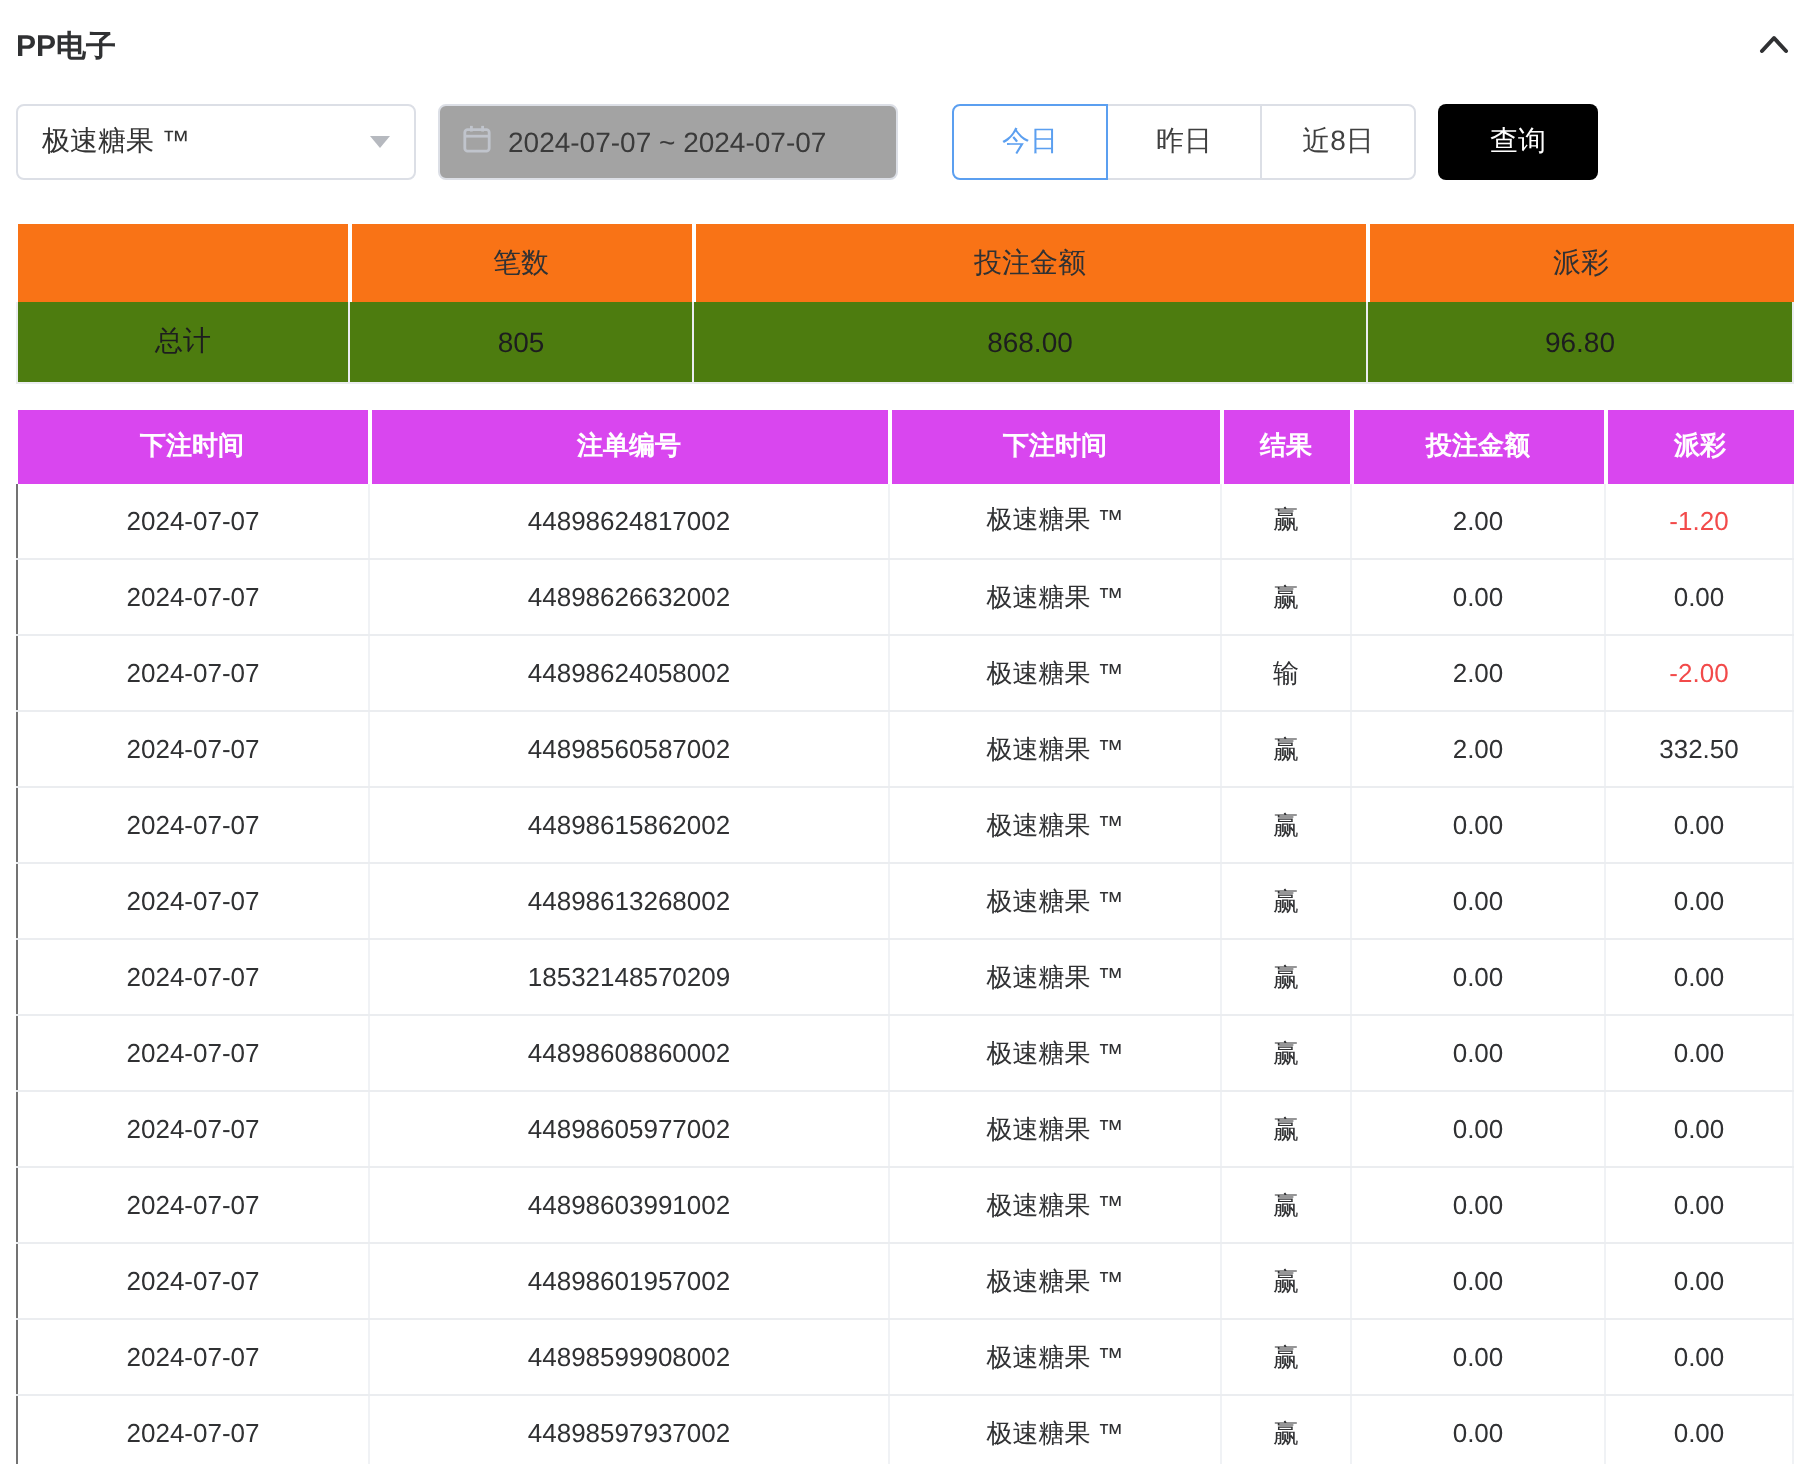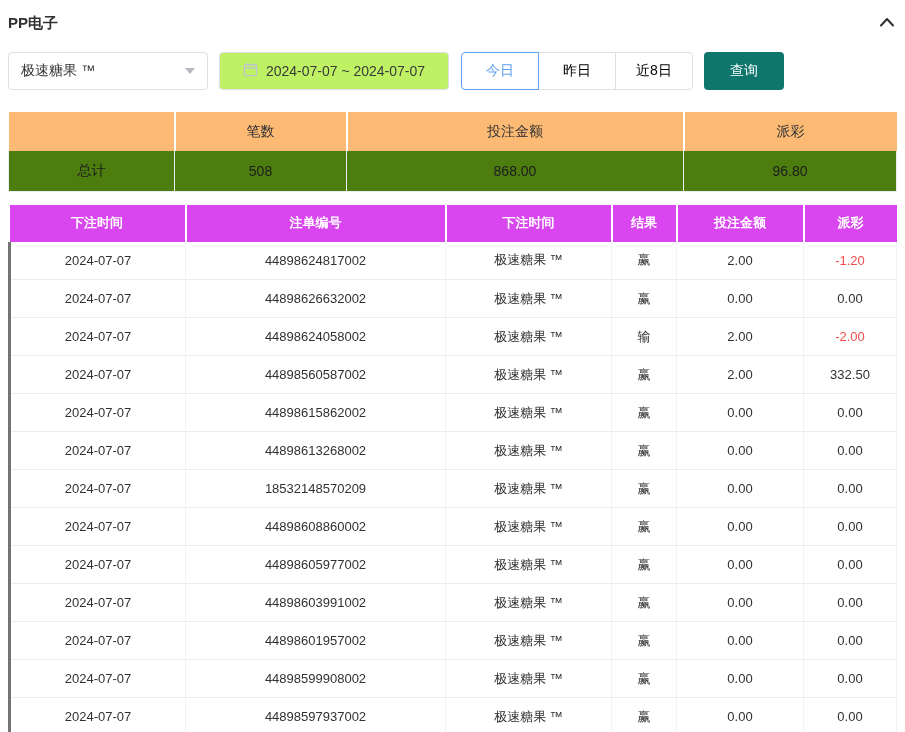--- a/index.html
+++ b/index.html
@@ -38,44 +38,44 @@
   .caret-down {
     width: 0; height: 0;
     border-left: 5px solid transparent; border-right: 5px solid transparent;
     border-top: 6px solid #b6b9bf;
   }
   .date-box {
     width: 230px; height: 38px;
     border: 1px solid #dcdfe6; border-radius: 4px;
     display: flex; align-items: center; gap: 8px;
     padding: 0 11px; font-size: 14px; color: #3a3a3a;
-    background: #bef264; cursor: pointer; justify-content: center;
+    background: #a3a3a3; cursor: pointer;
   }
   .btn-group { display: flex; }
   .qbtn {
     height: 38px; width: 78px;
     background: #fff; border: 1px solid #dcdfe6;
-    font-size: 14px; color: #000000; cursor: pointer;
+    font-size: 14px; color: #404040; cursor: pointer;
     font-family: inherit; margin-left: -1px; position: relative;
   }
-  .qbtn:first-child { border-radius: 4px 0 0 4px; margin-left: 1px; }
+  .qbtn:first-child { border-radius: 4px 0 0 4px; margin-left: 16px; }
   .qbtn:last-child { border-radius: 0 4px 4px 0; }
   .qbtn.active { color: #5b9ff0; border-color: #5b9ff0; z-index: 2; }
   .search-btn {
     height: 38px; width: 80px;
-    background: #0f766e; color: #fff;
+    background: #000000; color: #fff;
     border: none; border-radius: 4px;
     font-size: 14px; cursor: pointer; font-family: inherit;
   }
 
   
   table { width: 889px; border-collapse: collapse; table-layout: fixed; }
   .summary { margin-bottom: 13px; font-size: 14px; }
   .summary th {
-    background: #fdba74; height: 39px;
+    background: #f97316; height: 39px;
     font-weight: normal; color: #303133; text-align: center;
     border-right: 2px solid #ffffff;
   }
   .summary th:last-child { border-right: none; }
   .summary td {
     height: 40px; text-align: center; color: #1d1d1f;
     border-bottom: 1px solid #ebedf0; border-right: 1px solid #ebedf0;
     background: #4d7c0f;
   }
   .summary td:first-child { border-left: 1px solid #ebedf0; }
@@ -86,21 +86,21 @@
     background: #d946ef; color: #ffffff;
     height: 37px; font-weight: bold; font-size: 13px; text-align: center;
     border-right: 2px solid #ffffff;
   }
   .bets th:last-child { border-right: none; }
   .bets td {
     height: 38px; text-align: center; color: #303133;
     border-bottom: 1px solid #ebedf0; border-right: 1px solid #f0f2f5;
     background: #fff;
   }
-  .bets td:first-child { border-left: 3px solid #737373; }
+  .bets td:first-child { border-left: 1px solid #737373; }
   .bets td:last-child { border-right: 1px solid #f0f2f5; }
   .bets td.neg { color: #f24a4a; margin-left: 36px; }
 </style>
 </head>
 <body>
 
 <div class="page">
 
   <div class="panel-header">
     <span class="panel-title">PP电子</span>
@@ -151,21 +151,21 @@
       <tr>
         <th></th>
         <th>笔数</th>
         <th>投注金额</th>
         <th>派彩</th>
       </tr>
     </thead>
     <tbody>
       <tr>
         <td>总计</td>
-        <td>508</td>
+        <td>805</td>
         <td>868.00</td>
         <td>96.80</td>
       </tr>
     </tbody>
   </table>
 
   <table class="bets">
     <colgroup>
         <col style="width:176px">
         <col style="width:260px">

